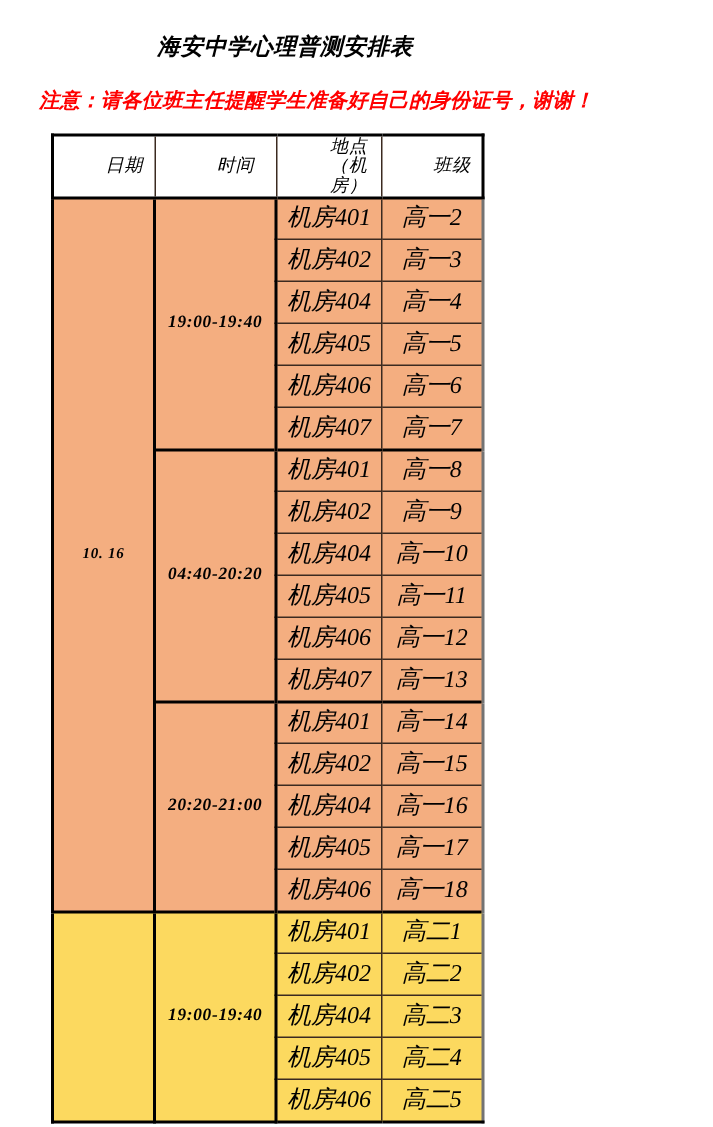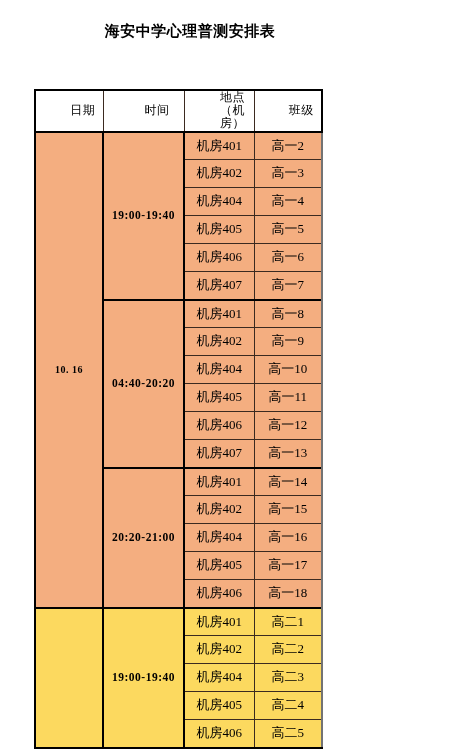--- a/index.html
+++ b/index.html
@@ -13,20 +13,21 @@
     overflow: hidden;
     font-family: "Liberation Sans", "DejaVu Sans", sans-serif;
     -webkit-font-smoothing: none;
   }
 
   #page {
     position: relative;
     width: 475px;
     height: 751px;
     background: #ffffff;
+    font-style: italic;
   }
 
   
   .title {
     position: absolute;
     left: 0;
     top: 22px;
     width: 380px;
     text-align: center;
     font-family: "Liberation Serif", "DejaVu Serif", serif;
@@ -63,21 +64,21 @@
   .sheet col.c-date  { width: 68px; }
   .sheet col.c-time  { width: 81px; }
   .sheet col.c-room  { width: 70px; }
   .sheet col.c-class { width: 68px; }
 
   .sheet td, .sheet th {
     border: 1px solid #3b2a20;
     padding: 0;
     text-align: center;
     vertical-align: middle;
-    font-size: 13px;
+    font-size: 16px;
     color: #000000;
     font-weight: normal;
     line-height: 1.1;
     height: 28px;
     box-sizing: border-box;
   }
 
   
   .sheet thead th {
     background: #ffffff;
@@ -120,20 +121,21 @@
 
   .cell-txt { display: block; white-space: nowrap; }
 </style>
 </head>
 <body>
 
 <div id="page">
 
   <div class="title">海安中学心理普测安排表</div>
 
+  <div class="notice">注意：请各位班主任提醒学生准备好自己的身份证号，谢谢！</div>
 
   <table class="sheet">
     <colgroup>
       <col class="c-date">
         <col class="c-time">
         <col class="c-room">
         <col class="c-class">
     </colgroup>
     <thead>
       <tr>

